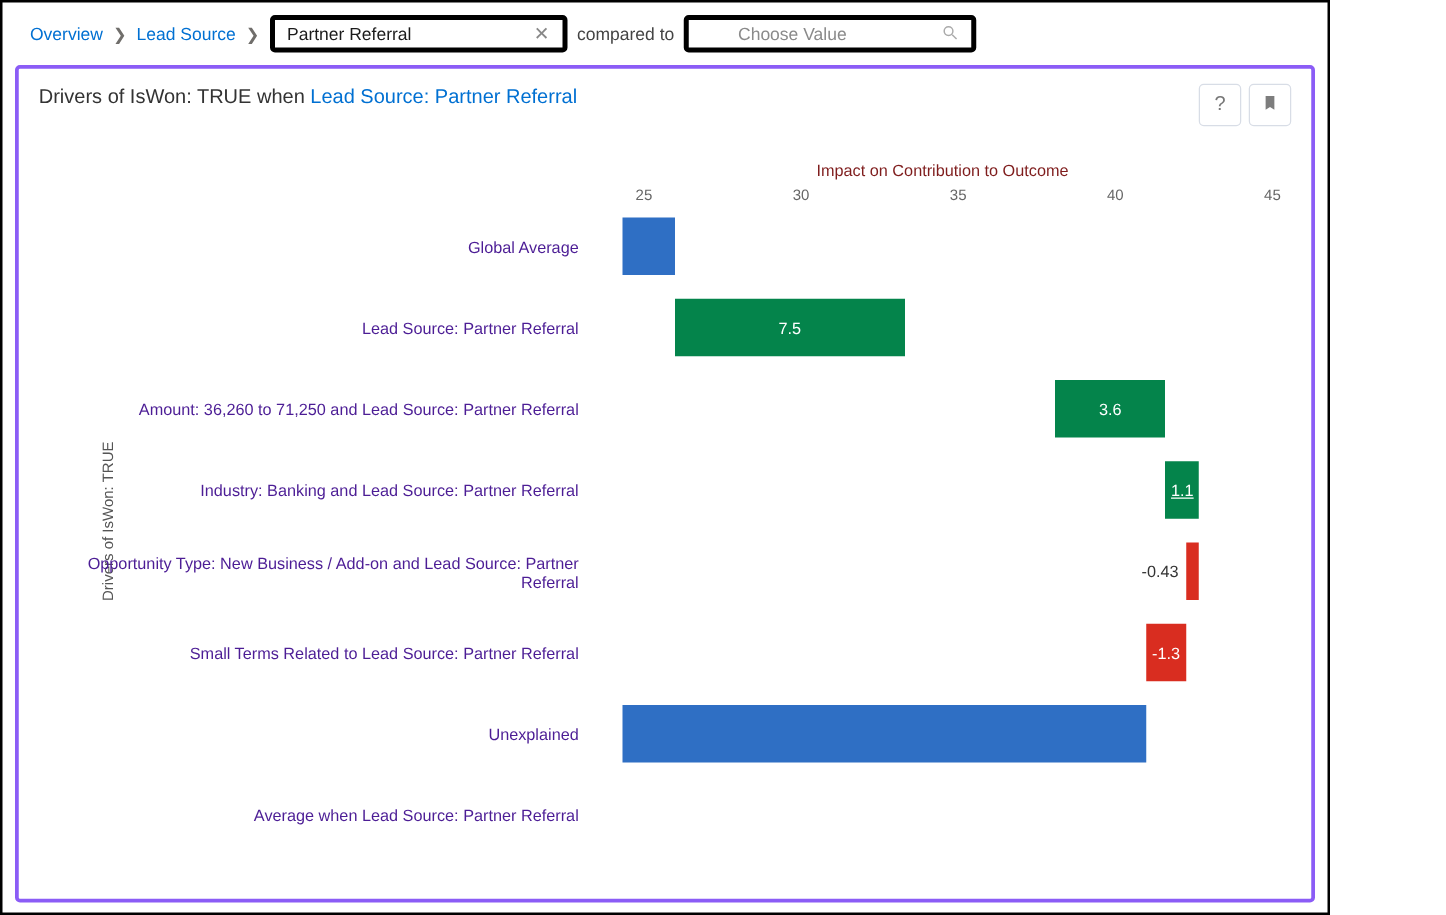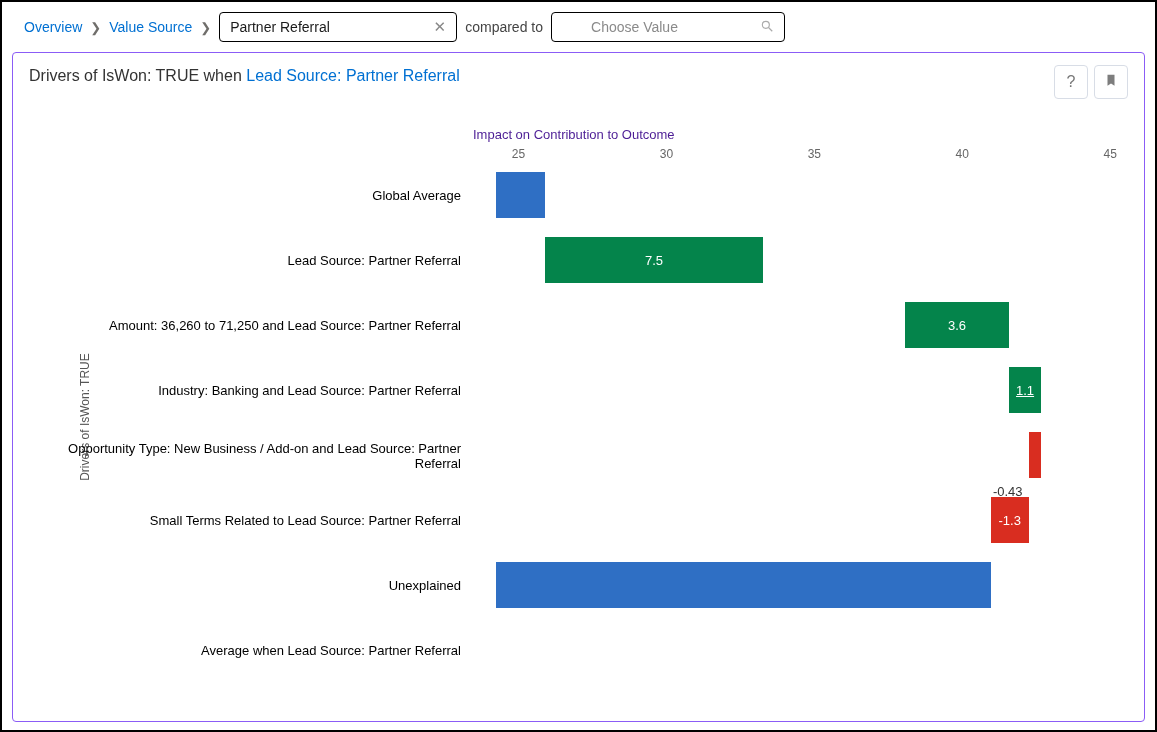--- a/index.html
+++ b/index.html
@@ -1,54 +1,54 @@
 <!DOCTYPE html>
 <html><head>
 <meta charset="utf-8">
 <style>
   * { box-sizing: border-box; margin: 0; padding: 0; }
   html, body { width: 1157px; height: 732px; font-family: -apple-system, "Segoe UI", Arial, sans-serif; background: #fff; }
-  .frame { width: 1157px; height: 732px; border: 2px solid #000; padding: 10px 10px 0 10px; }
+  .frame { width: 1064px; height: 732px; border: 2px solid #000; padding: 10px 10px 0 10px; }
 
   
   .breadcrumb { display: flex; align-items: center; gap: 8px; font-size: 14px; color: #0070d2; padding: 0 12px 10px 12px; }
   .crumb { color: #0070d2; cursor: pointer; }
   .chev { color: #706e6b; font-size: 13px; margin: 0 0px; }
   .pill, .choose {
     display: flex; align-items: center; justify-content: space-between;
-    height: 30px; border: 1px solid #000000; border-radius: 4px; padding: 0 10px;
+    height: 30px; border: 4px solid #000000; border-radius: 4px; padding: 0 10px;
     font-size: 14px; color: #1b1b1b; background: #fff;
   }
   .pill { width: 238px; }
   .choose { width: 234px; color: #8a8a8a; padding-left: 39px; }
   .compared { color: #444; font-size: 14px; }
   .close-x { color: #888; font-size: 15px; cursor: pointer; }
   .search-i svg { width: 14px; height: 14px; stroke: #aaa; fill: none; stroke-width: 2; }
 
   
-  .card { border: 1px solid #8b5cf6; border-radius: 4px; padding: 14px 16px 10px 16px; height: 670px; position: relative; }
+  .card { border: 3px solid #8b5cf6; border-radius: 4px; padding: 14px 16px 10px 16px; height: 670px; position: relative; }
   .card-title { font-size: 16px; color: #333; }
   .card-title .link { color: #0070d2; cursor: pointer; }
   .card-actions { position: absolute; right: 16px; top: 12px; display: flex; gap: 6px; }
   .sq {
     width: 34px; height: 34px; border: 1px solid #d8dde6; border-radius: 4px;
     display: flex; align-items: center; justify-content: center; color: #777; cursor: pointer;
   }
   .sq svg { width: 14px; height: 14px; fill: #7d7d7d; }
 
   
   .chart-outer { position: absolute; top: 74px; left: 30px; right: 16px; bottom: 14px; }
-  .axis-title-x { font-size: 13px; color: #4c1d95; margin-bottom: 12px; margin-left: 430px; }
+  .axis-title-x { text-align: center; font-size: 13px; color: #7f1d1d; margin-bottom: 12px; margin-left: 430px; }
   .ylabel {
     position: absolute; left: -22px; top: 50%; transform: translateY(-50%) rotate(-90deg);
     transform-origin: center; font-size: 12px; color: #555; white-space: nowrap;
   }
   .plot { position: absolute; top: 24px; left: 0; right: 0; bottom: 0; }
   .labels-col { position: absolute; left: 0; top: 12px; width: 430px; }
-  .row-label { height: 65px; display: flex; align-items: center; justify-content: flex-end; padding-right: 12px; font-size: 13px; color: #000000; text-align: right; }
+  .row-label { height: 65px; display: flex; align-items: center; justify-content: flex-end; padding-right: 12px; font-size: 13px; color: #4c1d95; text-align: right; }
 
   .plot-area { position: absolute; left: 440px; top: 0; right: 0; bottom: 0; }
   
   .xaxis { position: absolute; top: -4px; left: 0; right: 0; height: 16px; }
   .tick { position: absolute; font-size: 12px; color: #666; transform: translateX(-50%); }
   .bars { position: absolute; top: 12px; left: 13px; right: 0; }
   .bar-row { position: relative; height: 65px; }
   .bar {
     position: absolute; top: 9px; height: 46px;
     display: flex; align-items: center; justify-content: center;
@@ -59,21 +59,21 @@
   .red { background: #d92d20; }
   .val-outside { color: #333; }
 </style>
 </head>
 <body>
 
 <div class="frame">
   <div class="breadcrumb">
     <span class="crumb">Overview</span>
     <span class="chev">❯</span>
-    <span class="crumb">Value Source</span>
+    <span class="crumb">Lead Source</span>
     <span class="chev">❯</span>
     <span class="pill">
       <span>Partner Referral</span>
       <span class="close-x">✕</span>
     </span>
     <span class="compared">compared to</span>
     <span class="choose">
       <span>Choose Value</span>
       <span class="search-i">
         <svg viewBox="0 0 24 24">
@@ -132,21 +132,21 @@
                 <div class="bar green" style="left: 7.79817%; width: 34.4037%;">7.5</div>
               </div>
               <div class="bar-row">
                 <div class="bar green" style="left: 64.6789%; width: 16.5138%;">3.6</div>
               </div>
               <div class="bar-row">
                 <div class="bar green" style="left: 81.1927%; width: 5.04587%; text-decoration: underline;">1.1</div>
               </div>
               <div class="bar-row">
                 <div class="bar red" style="left: 84.2661%; width: 1.97248%;">
-                  <span class="val-outside" style="position: absolute; right: 100%; margin-right: 6px; top: 50%; transform: translateY(-50%); margin-top: 36px;">-0.43</span>
+                  <span class="val-outside" style="position: absolute; right: 100%; margin-right: 6px; top: 50%; transform: translateY(-50%);">-0.43</span>
                 </div>
               </div>
               <div class="bar-row">
                 <div class="bar red" style="left: 78.3028%; width: 5.9633%;">-1.3</div>
               </div>
               <div class="bar-row">
                 <div class="bar blue" style="left: 0%; width: 78.3028%;"></div>
               </div>
             </div>
         </div>

